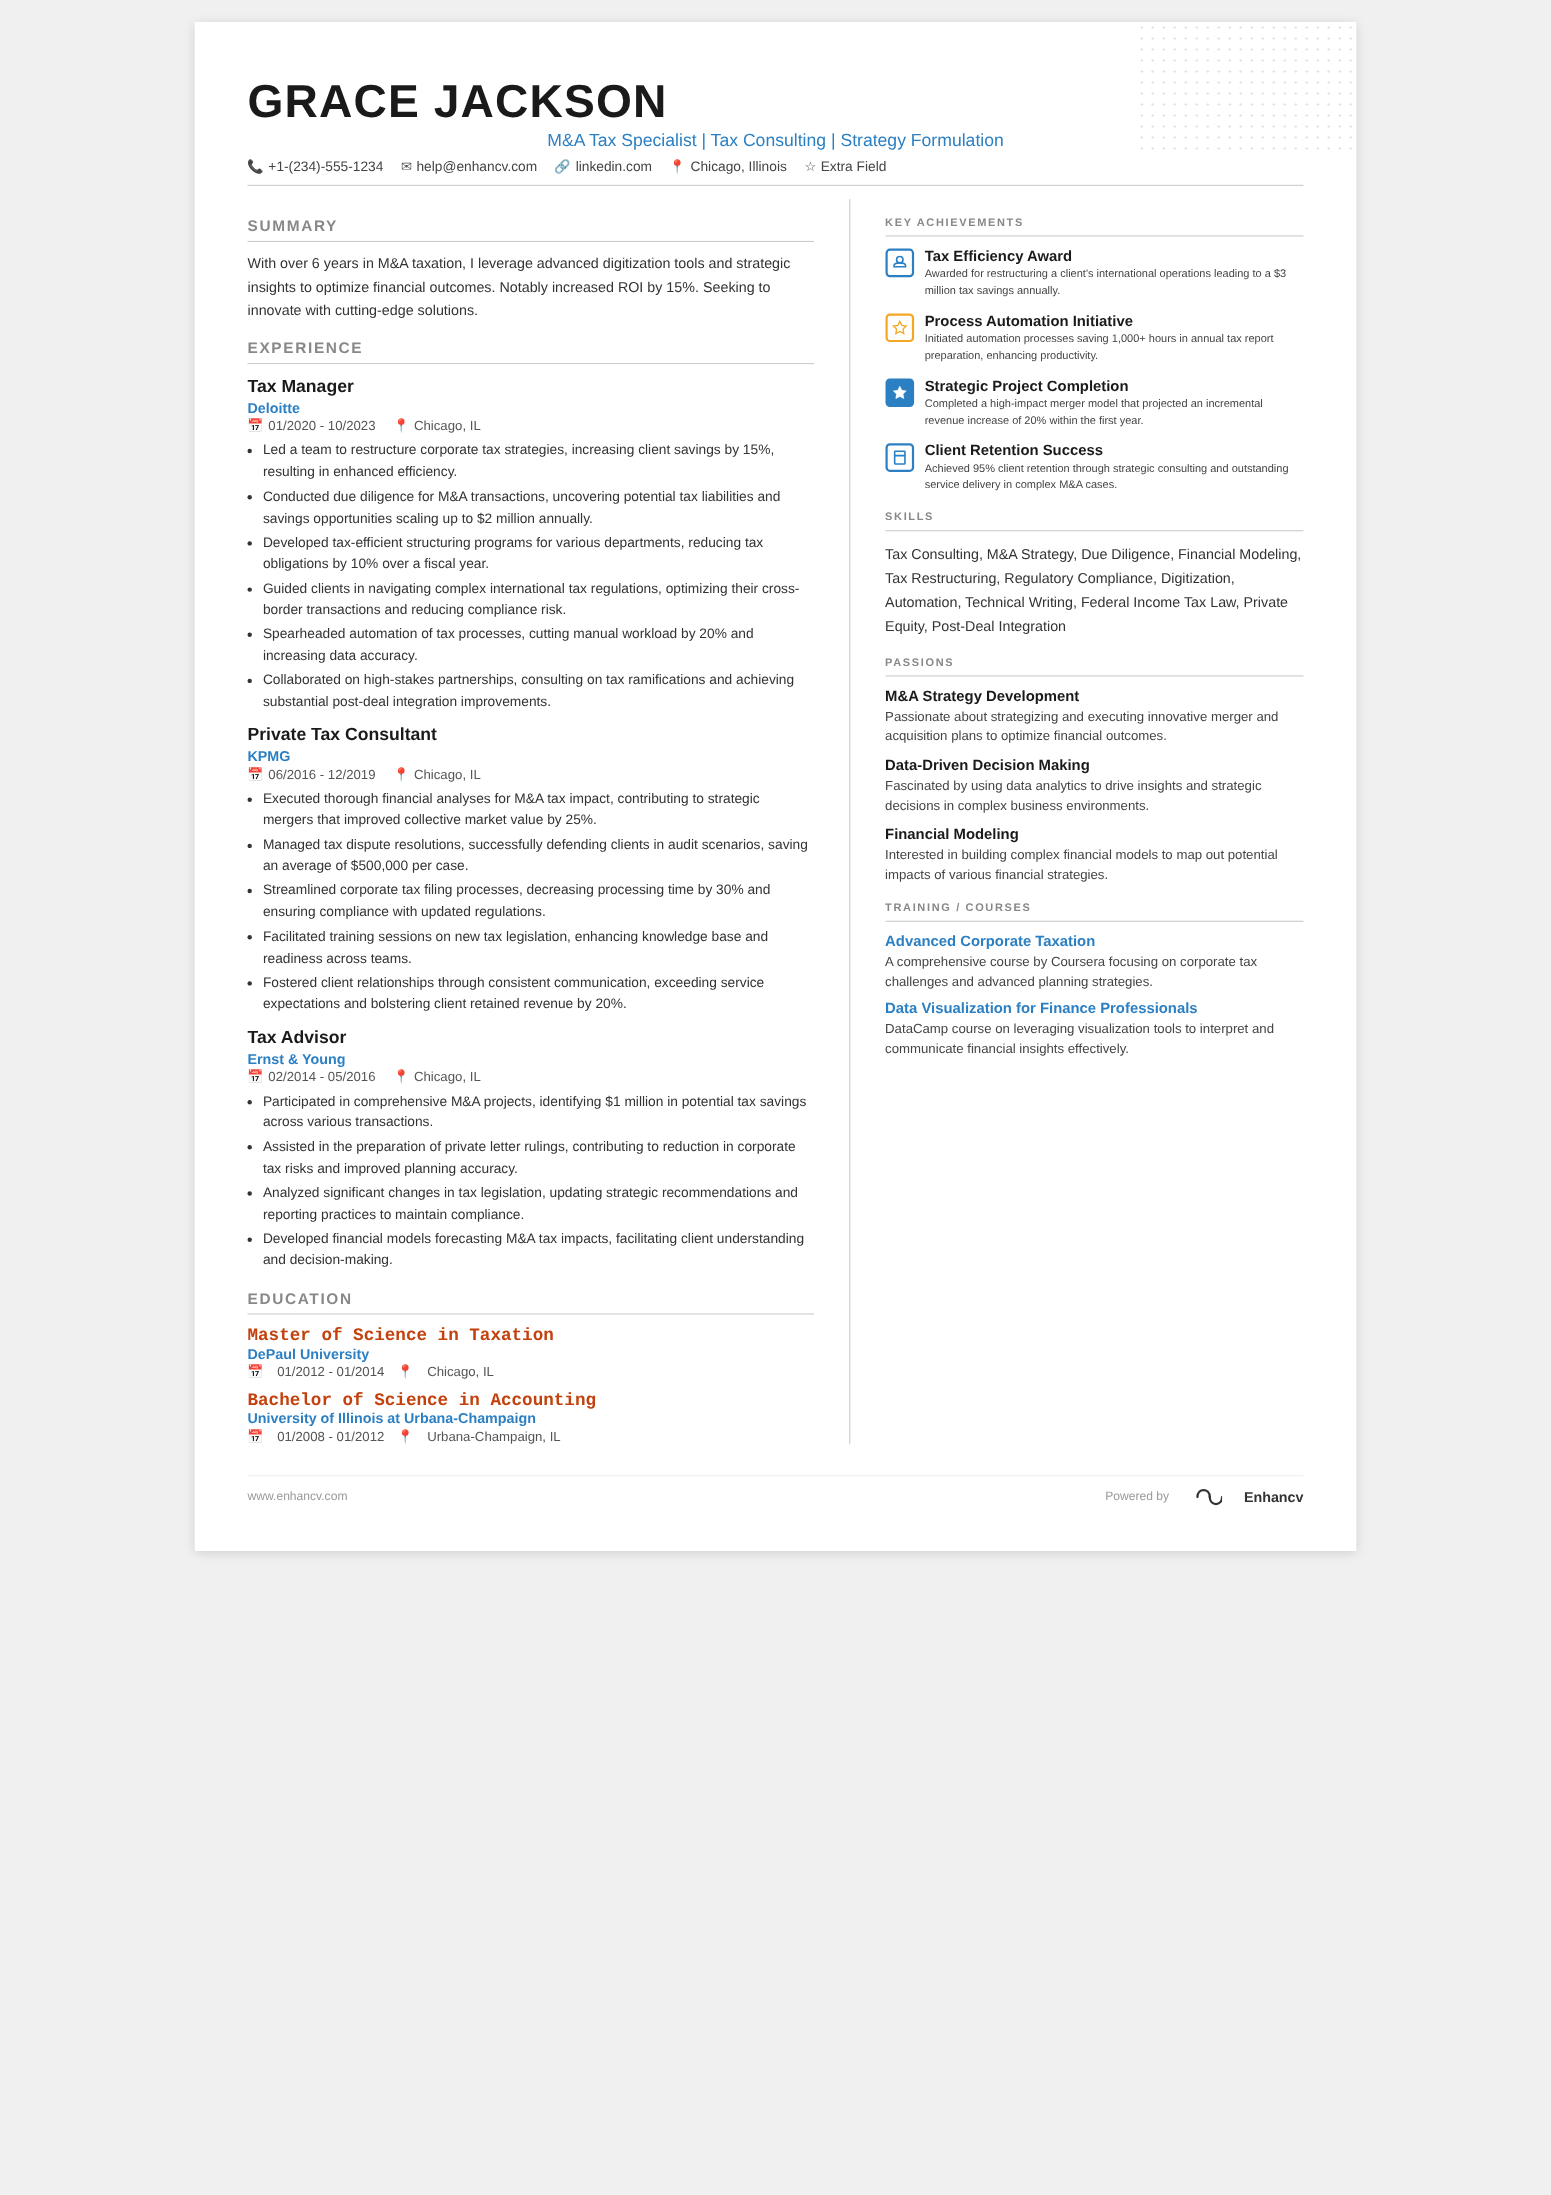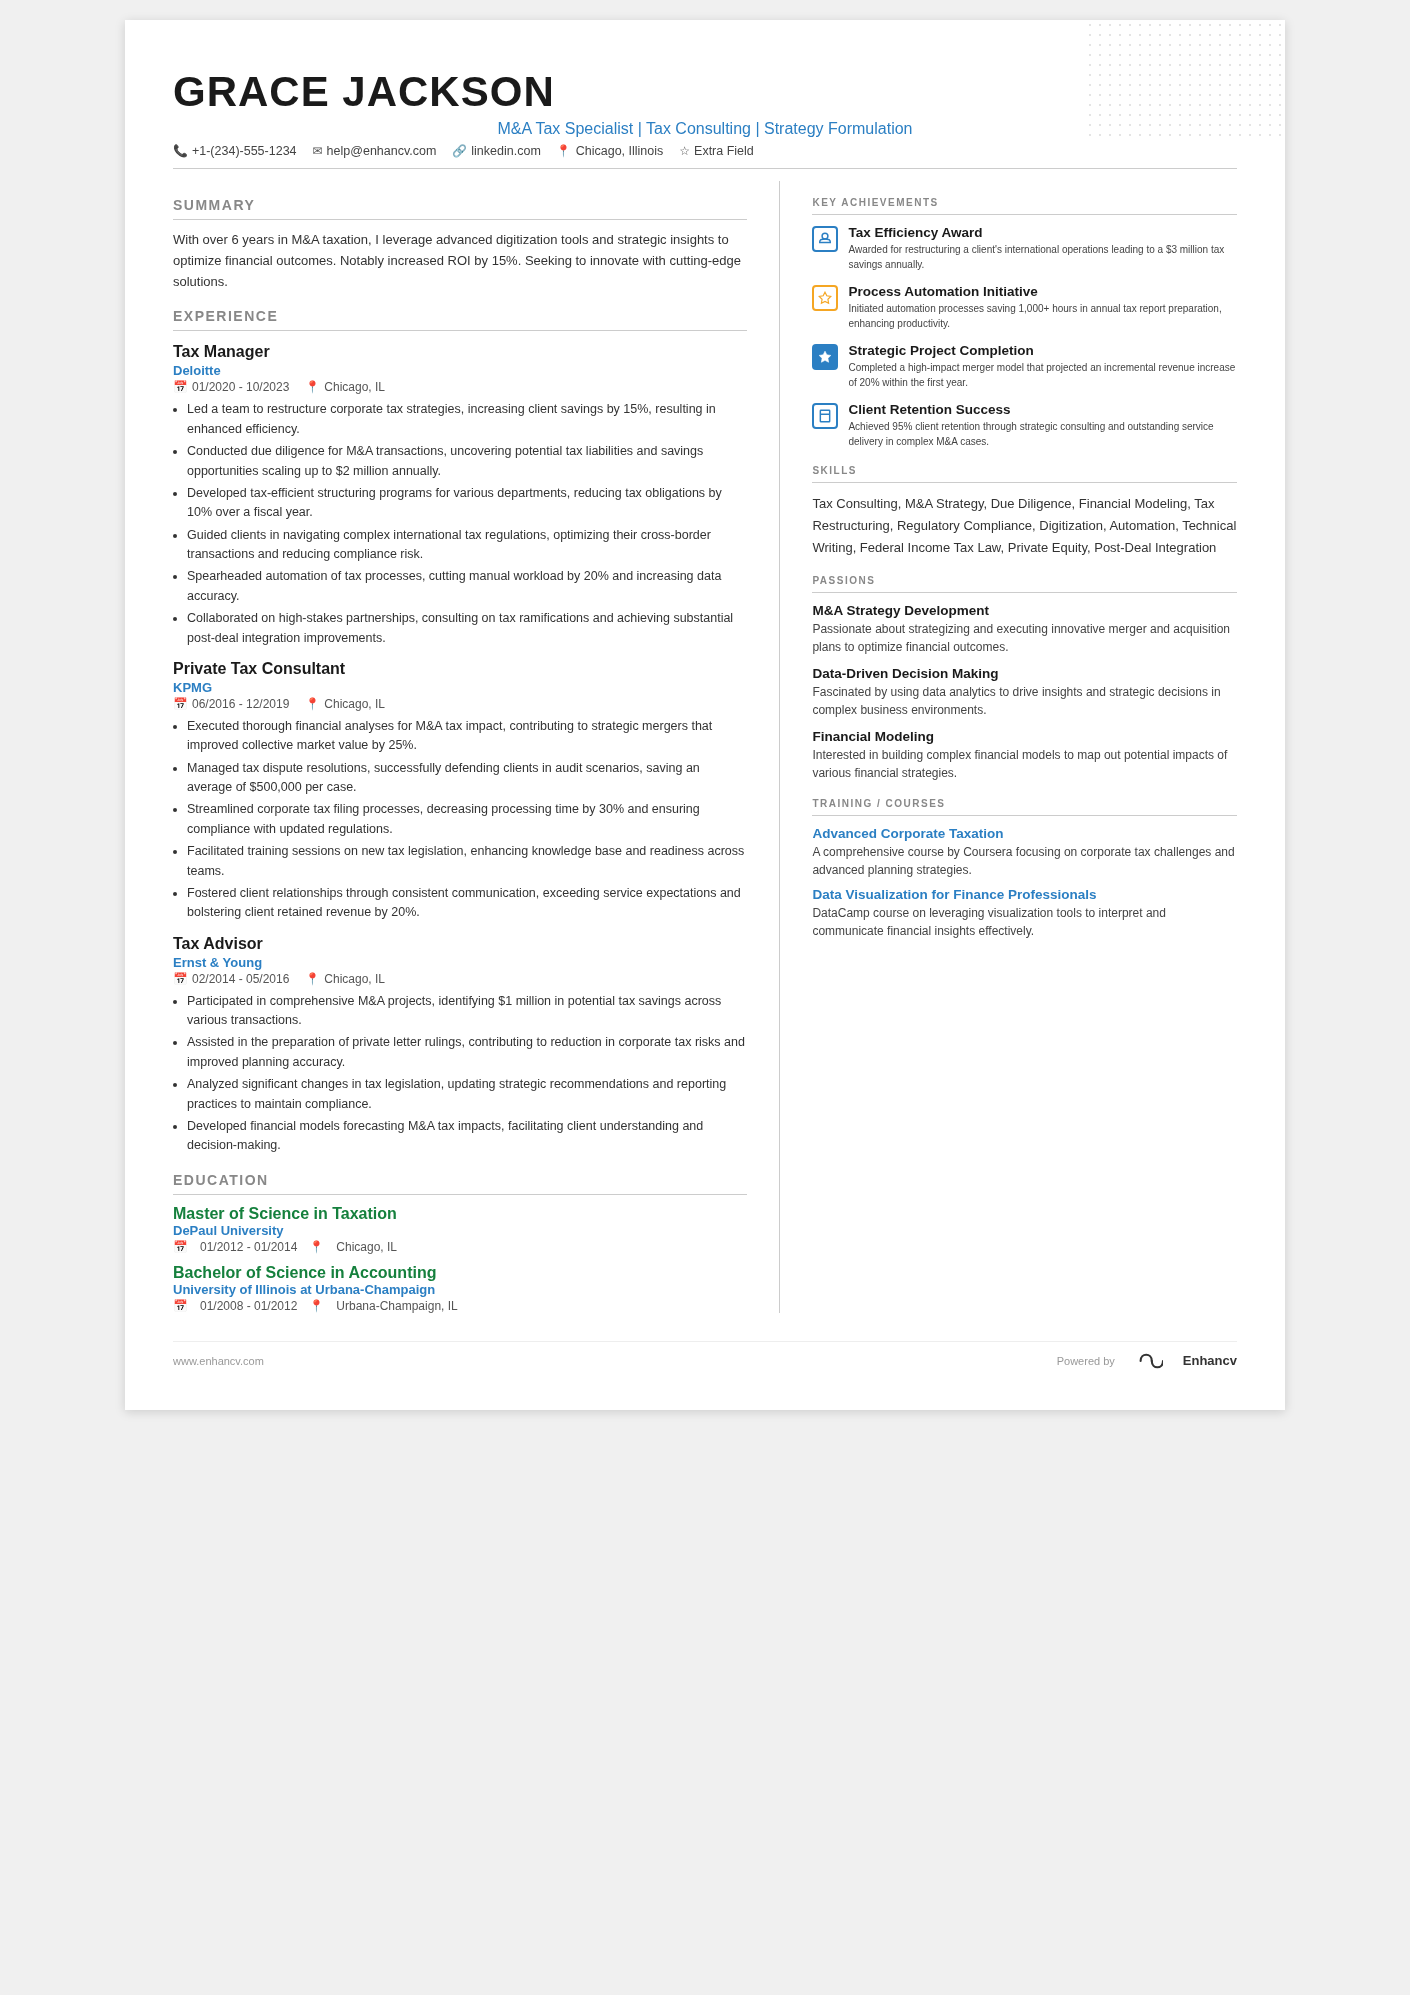--- a/index.html
+++ b/index.html
@@ -5,21 +5,21 @@
     * { box-sizing: border-box; margin: 0; padding: 0; }
     body {
       font-family: 'Arial', sans-serif;
       background: #f0f0f0;
       display: flex;
       justify-content: center;
       align-items: flex-start;
       padding: 20px;
     }
     .page {
-      width: 1160px;
+      width: 1056px;
       background: #fff;
       box-shadow: 0 2px 10px rgba(0,0,0,0.15);
       padding: 48px 48px 40px 48px;
       position: relative;
     }
     
     .dot-pattern {
       position: absolute;
       top: 0;
       right: 0;
@@ -125,22 +125,23 @@
     }
     .bullet-list li {
       font-size: 12.5px;
       color: #333;
       line-height: 1.55;
       margin-bottom: 3px;
     }
     .edu-degree {
       font-size: 16px;
       font-weight: 700;
-      color: #15803d;
+      color: #c2410c;
       margin-top: 10px;
+      font-family: Liberation Mono, monospace;
     }
     .edu-school {
       font-size: 13px;
       color: #2b7fc3;
       font-weight: 600;
     }
     .edu-meta {
       font-size: 12px;
       color: #555;
       display: flex;

